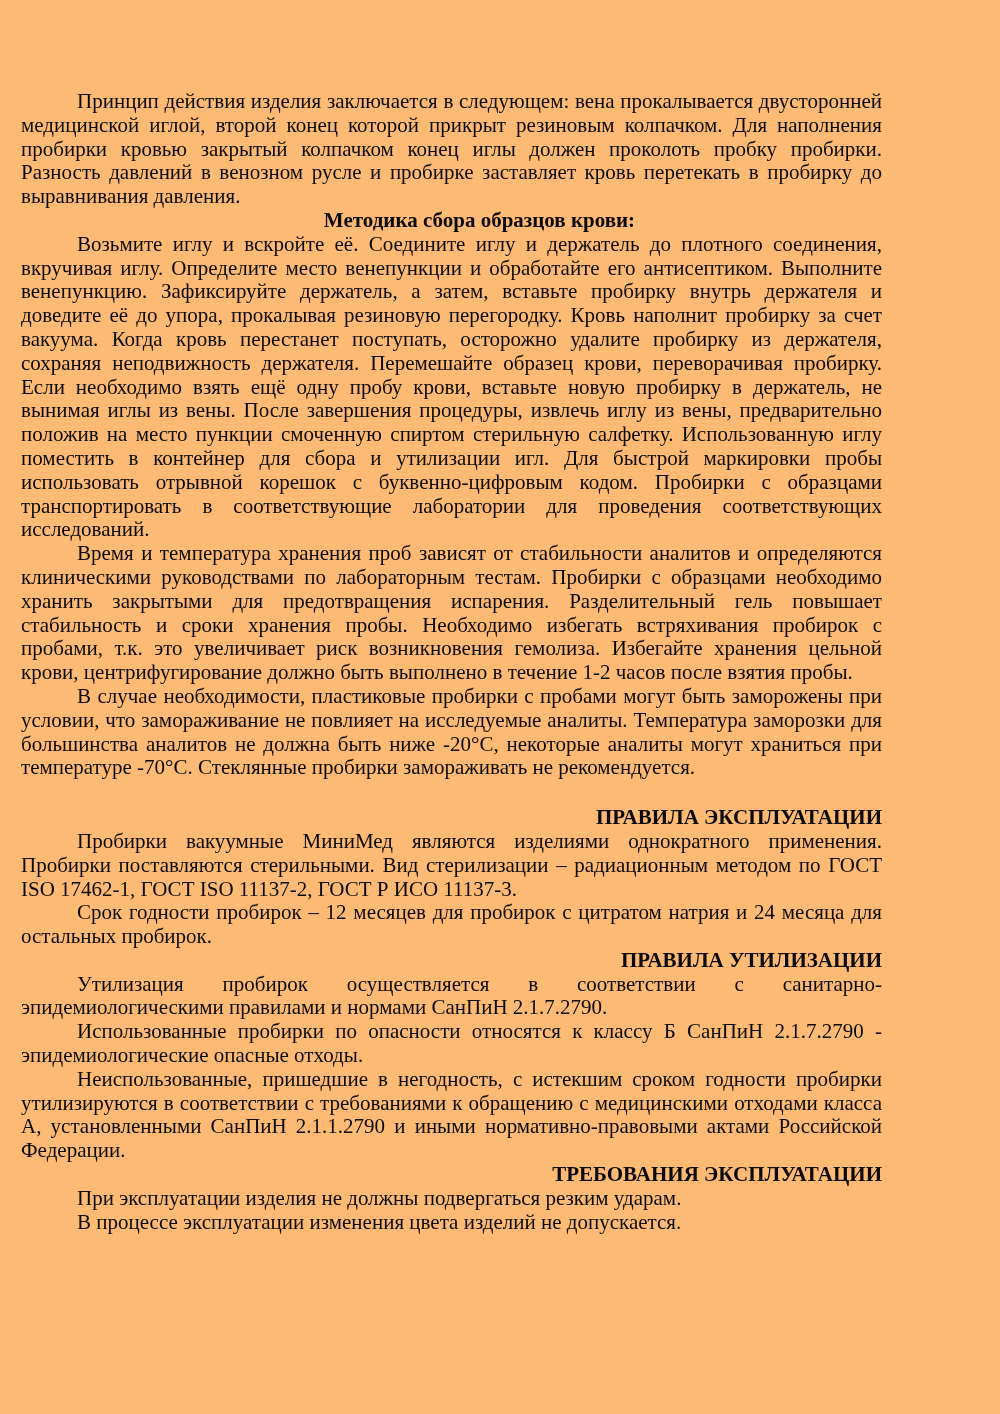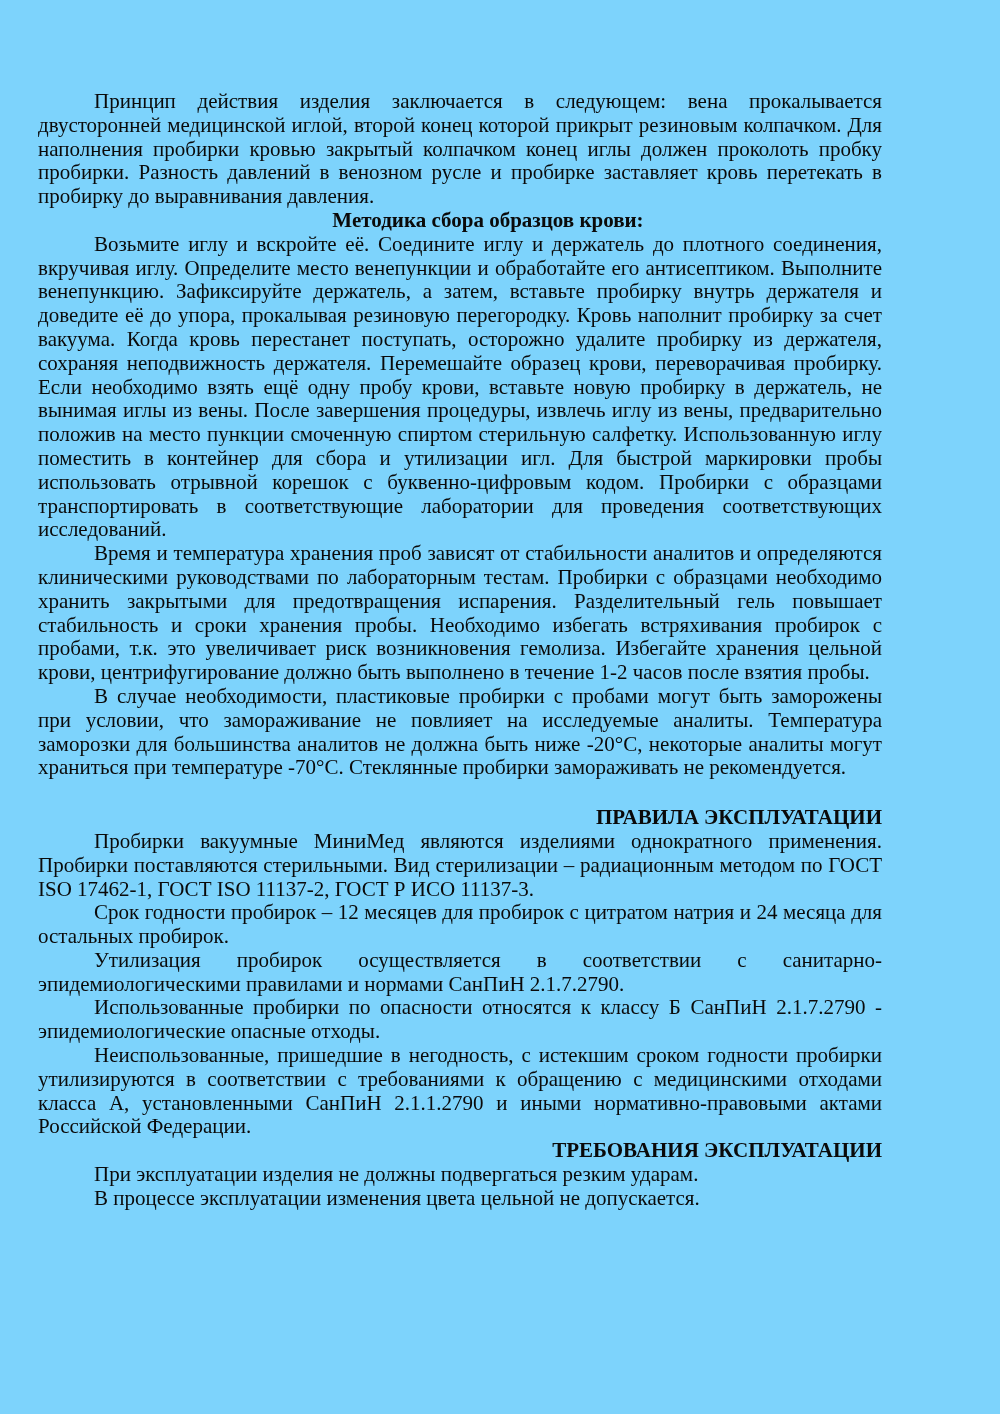--- a/index.html
+++ b/index.html
@@ -5,27 +5,27 @@
   html, body {
     margin: 0;
     padding: 0;
     background: #ffffff;
   }
   .page {
     position: relative;
     width: 1000px;
     height: 1414px;
     margin: 0;
-    background: #7dd3fc;
+    background: #fdba74;
     color: #0a0a0a;
     font-family: "Liberation Serif", "DejaVu Serif", serif;
     font-size: 21px;
     line-height: 23.8px;
     box-sizing: border-box;
-    padding: 90px 118px 100px 38px;
+    padding: 90px 118px 100px 21px;
     overflow: hidden;
   }
   .para {
     margin: 0;
     text-align: justify;
     text-indent: 56px;
   }
   .subheading {
     margin: 0;
     font-weight: bold;
@@ -49,19 +49,20 @@
 
 <div class="page">
   <p class="para">Принцип действия изделия заключается в следующем: вена прокалывается двусторонней медицинской иглой, второй конец которой прикрыт резиновым колпачком. Для наполнения пробирки кровью закрытый колпачком конец иглы должен проколоть пробку пробирки. Разность давлений в венозном русле и пробирке заставляет кровь перетекать в пробирку до выравнивания давления.</p>
   <p class="subheading">Методика сбора образцов крови:</p>
   <p class="para">Возьмите иглу и вскройте её. Соедините иглу и держатель до плотного соединения, вкручивая иглу. Определите место венепункции и обработайте его антисептиком. Выполните венепункцию. Зафиксируйте держатель, а затем, вставьте пробирку внутрь держателя и доведите её до упора, прокалывая резиновую перегородку. Кровь наполнит пробирку за счет вакуума. Когда кровь перестанет поступать, осторожно удалите пробирку из держателя, сохраняя неподвижность держателя. Перемешайте образец крови, переворачивая пробирку. Если необходимо взять ещё одну пробу крови, вставьте новую пробирку в держатель, не вынимая иглы из вены. После завершения процедуры, извлечь иглу из вены, предварительно положив на место пункции смоченную спиртом стерильную салфетку. Использованную иглу поместить в контейнер для сбора и утилизации игл. Для быстрой маркировки пробы использовать отрывной корешок с буквенно-цифровым кодом. Пробирки с образцами транспортировать в соответствующие лаборатории для проведения соответствующих исследований.</p>
   <p class="para">Время и температура хранения проб зависят от стабильности аналитов и определяются клиническими руководствами по лабораторным тестам. Пробирки с образцами необходимо хранить закрытыми для предотвращения испарения. Разделительный гель повышает стабильность и сроки хранения пробы. Необходимо избегать встряхивания пробирок с пробами, т.к. это увеличивает риск возникновения гемолиза. Избегайте хранения цельной крови, центрифугирование должно быть выполнено в течение 1-2 часов после взятия пробы.</p>
   <p class="para">В случае необходимости, пластиковые пробирки с пробами могут быть заморожены при условии, что замораживание не повлияет на исследуемые аналиты. Температура заморозки для большинства аналитов не должна быть ниже -20°С, некоторые аналиты могут храниться при температуре -70°С. Стеклянные пробирки замораживать не рекомендуется.</p>
   <p class="heading heading-space">ПРАВИЛА ЭКСПЛУАТАЦИИ</p>
   <p class="para">Пробирки вакуумные МиниМед являются изделиями однократного применения. Пробирки поставляются стерильными. Вид стерилизации – радиационным методом по ГОСТ ISO 17462-1, ГОСТ ISO 11137-2, ГОСТ Р ИСО 11137-3.</p>
   <p class="para">Срок годности пробирок – 12 месяцев для пробирок с цитратом натрия и 24 месяца для остальных пробирок.</p>
+  <p class="heading">ПРАВИЛА УТИЛИЗАЦИИ</p>
   <p class="para">Утилизация пробирок осуществляется в соответствии с санитарно-эпидемиологическими правилами и нормами СанПиН 2.1.7.2790.</p>
   <p class="para">Использованные пробирки по опасности относятся к классу Б СанПиН 2.1.7.2790 - эпидемиологические опасные отходы.</p>
   <p class="para">Неиспользованные, пришедшие в негодность, с истекшим сроком годности пробирки утилизируются в соответствии с требованиями к обращению с медицинскими отходами класса А, установленными СанПиН 2.1.1.2790 и иными нормативно-правовыми актами Российской Федерации.</p>
   <p class="heading">ТРЕБОВАНИЯ ЭКСПЛУАТАЦИИ</p>
   <p class="para">При эксплуатации изделия не должны подвергаться резким ударам.</p>
-  <p class="para">В процессе эксплуатации изменения цвета цельной не допускается.</p>
+  <p class="para">В процессе эксплуатации изменения цвета изделий не допускается.</p>
 </div>
 
 </body></html>

